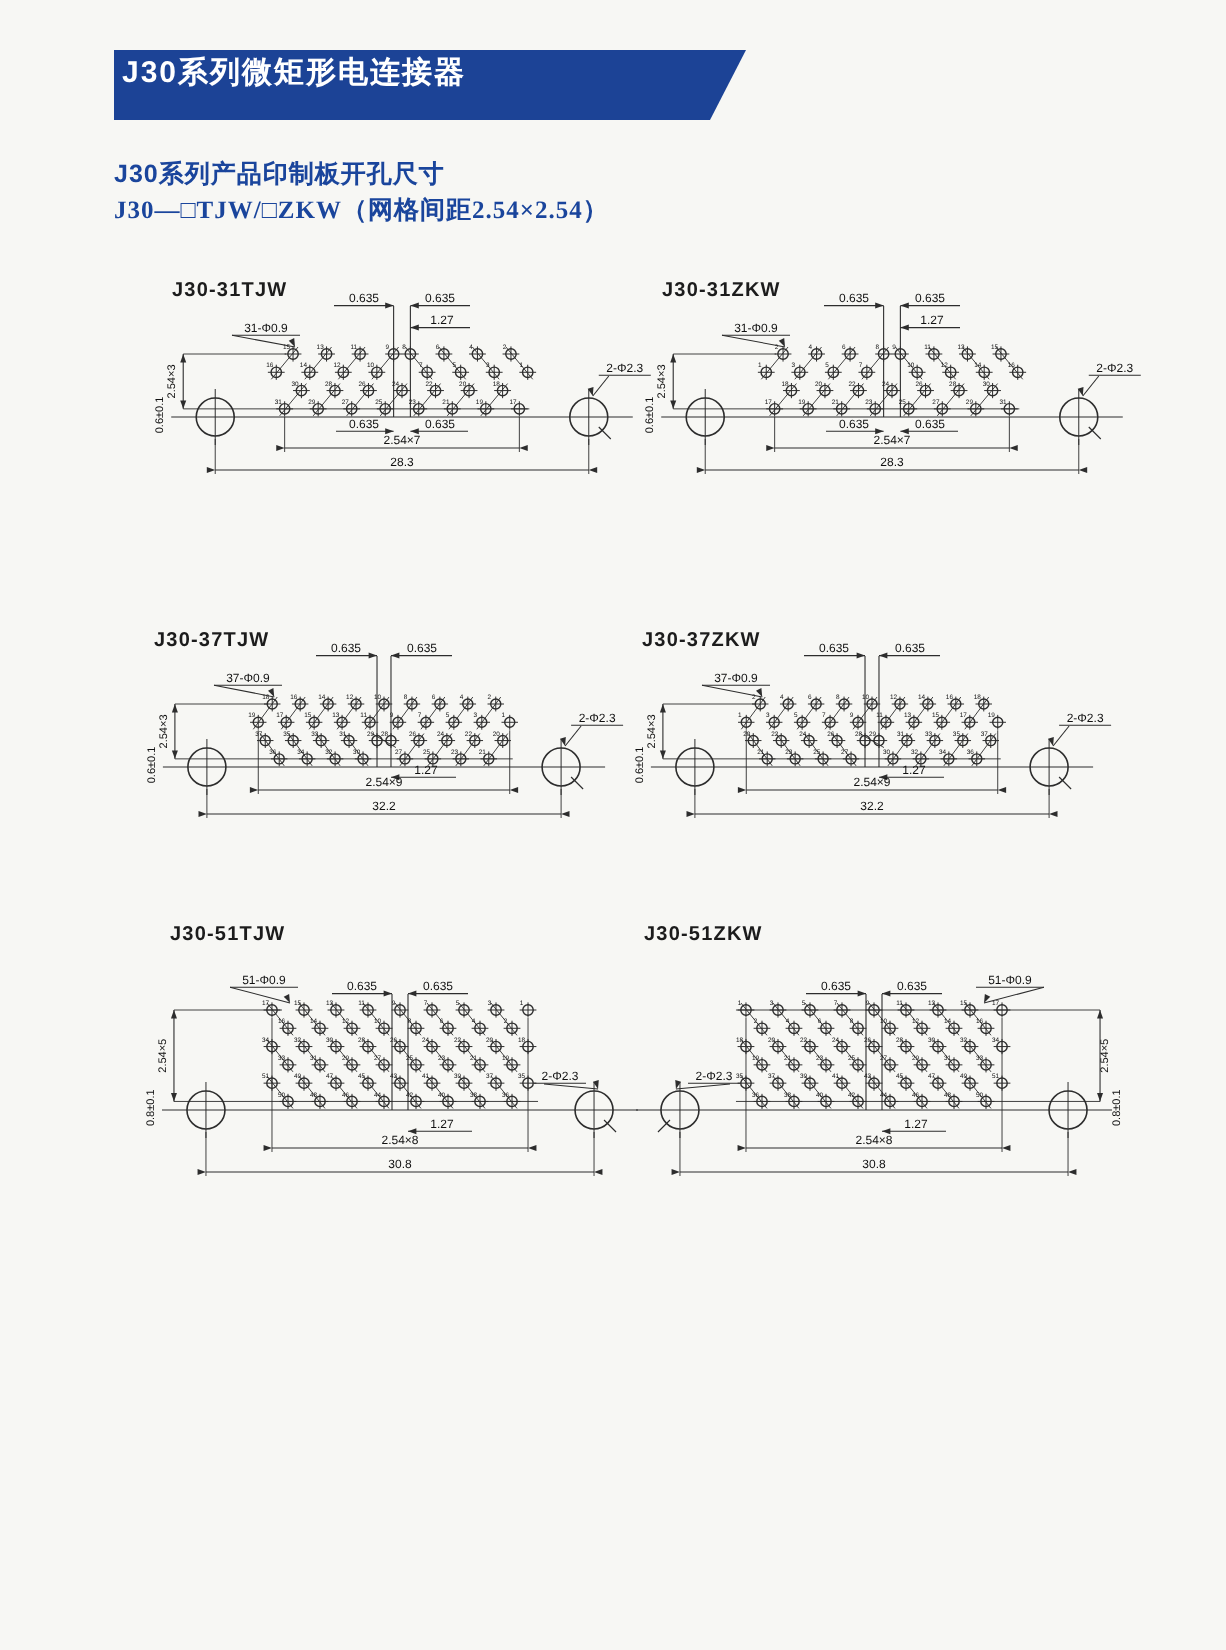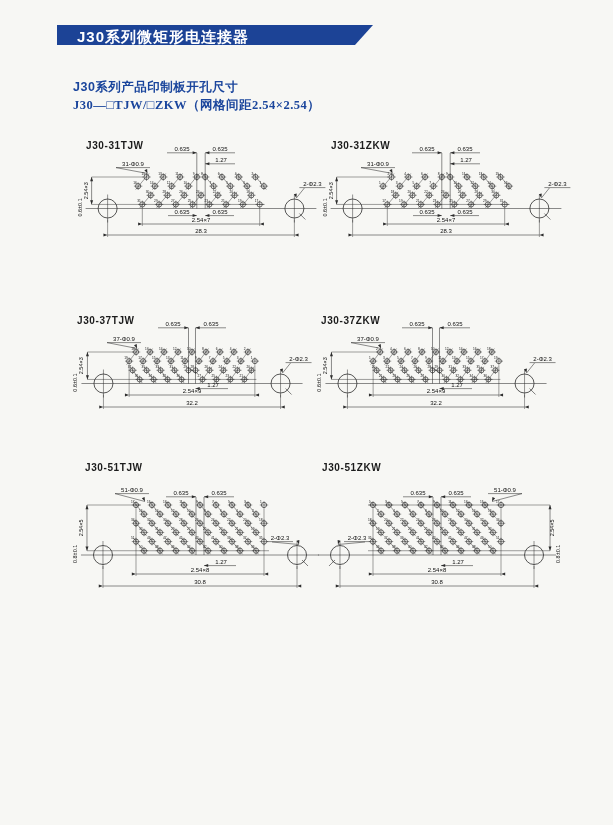--- a/index.html
+++ b/index.html
@@ -1,22 +1,22 @@
 <!DOCTYPE html>
 <html><head>
 <meta charset="utf-8">
 <style>
   html,body{margin:0;padding:0;}
   .page{position:relative;width:613px;height:825px;background:#f7f7f4;overflow:hidden;
         font-family:"Liberation Sans",sans-serif;}
-  .banner{position:absolute;left:57px;top:25px;width:316px;height:20px;
+  .banner{position:absolute;left:57px;top:25px;width:316px;height:35px;
           clip-path:polygon(0 0,100% 0,calc(100% - 18px) 100%,0 100%);
           color:#fff;font-weight:bold;font-size:15px;line-height:23px;
-          padding-left:20px;letter-spacing:1px;box-sizing:border-box;}
-  .sub{position:absolute;left:57px;font-weight:bold;font-size:12.5px;letter-spacing:0.5px;margin-left:16px;}
+          padding-left:4px;letter-spacing:1px;box-sizing:border-box;}
+  .sub{position:absolute;left:57px;font-weight:bold;font-size:12.5px;letter-spacing:0.5px;}
   .sub1{top:79px;}
   .sub2{top:97px;font-family:Liberation Serif, serif;}
   .fig{position:absolute;width:300px;}
   .figtitle{position:absolute;left:30px;top:0px;font-size:10px;font-weight:bold;
             color:#1c1c1c;letter-spacing:0.6px;}
   .fig svg{position:absolute;left:0;top:0;overflow:visible;}
   svg text{font-family:"Liberation Sans",sans-serif;fill:#111;}
 </style>
 </head>
 <body>

